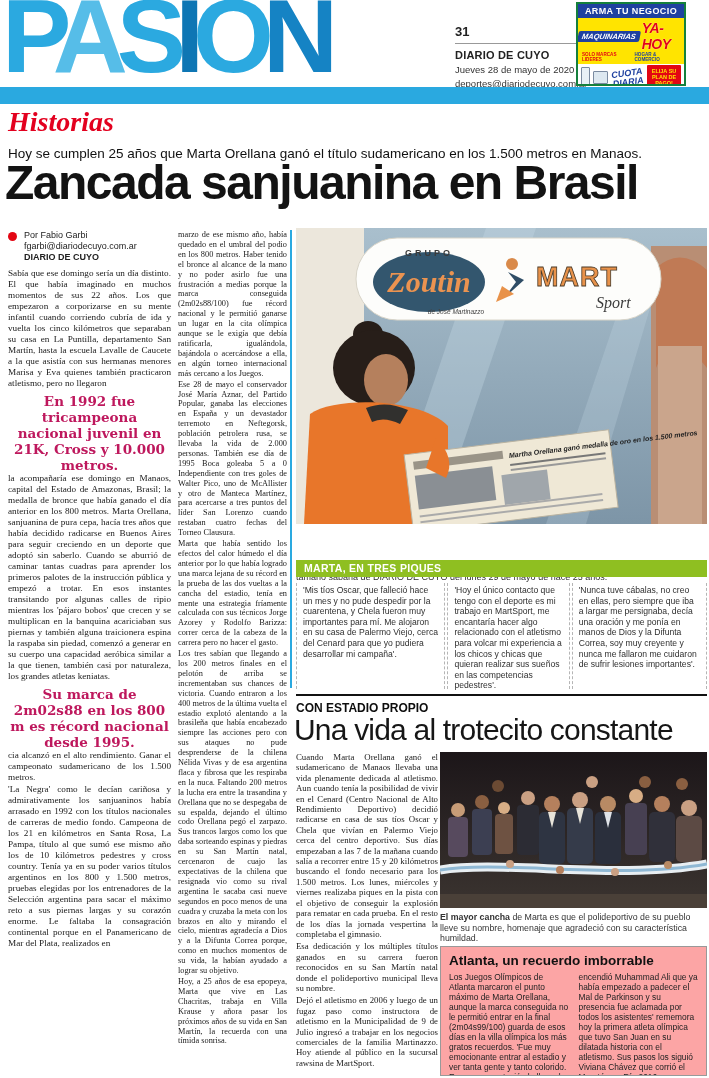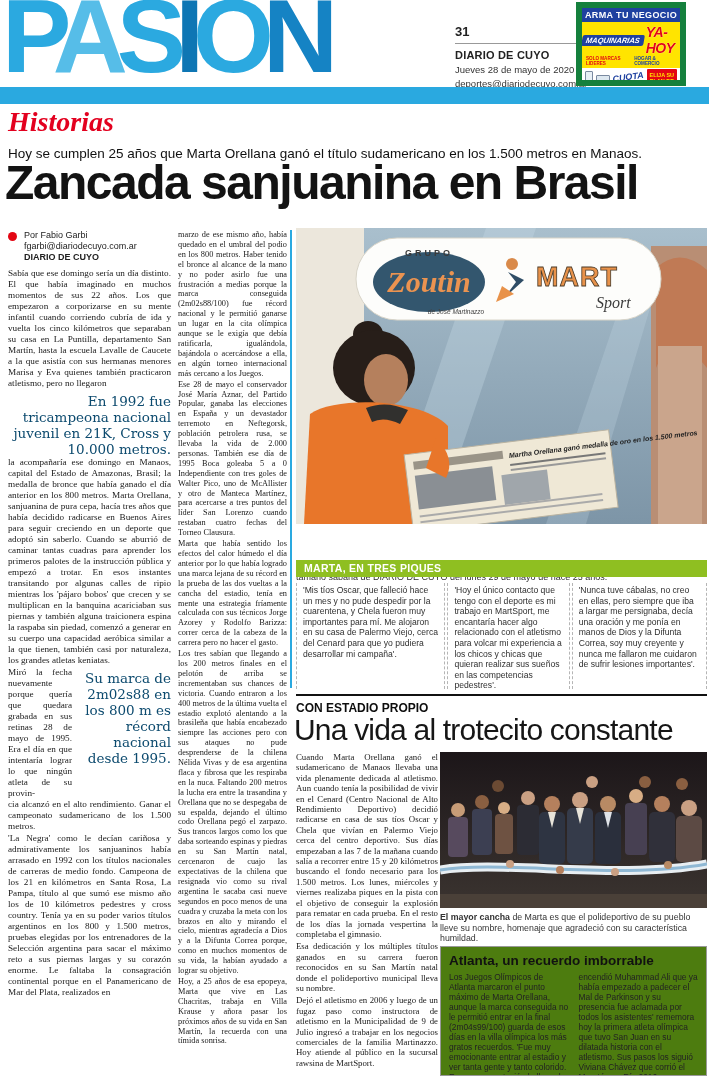--- a/index.html
+++ b/index.html
@@ -17,21 +17,21 @@
   .logo span:nth-child(5){color:#2ba9e0;}
   .logo span:nth-child(6){color:#1583c4;}
   .issue-info { position:absolute; left:455px; top:24px; width:128px; color:#222; }
   .issue-info .pnum { font-size:13px; font-weight:bold; }
   .issue-info .hairline { border-top:1px solid #999; margin:4px 0 5px; }
   .issue-info .pname { font-size:11px; font-weight:bold; letter-spacing:.2px; }
   .issue-info .pdate, .issue-info .pmail { font-size:9.5px; margin-top:3px; color:#333; }
   .cyanbar { position:absolute; left:0; top:87px; width:709px; height:17px; background:#2aa9e0; }
 
   
-  .ad { position:absolute; left:576px; top:2px; width:110px; height:84px; border:6px solid #15803d;
+  .ad { position:absolute; left:576px; top:2px; width:110px; height:84px; border:2px solid #15803d;
         display:flex; flex-direction:column; background:#ffe400; overflow:hidden; }
   .ad-top { background:#1f41a0; color:#fff; font-weight:bold; font-size:9px; text-align:center;
             padding:2px 0; letter-spacing:.4px; }
   .ad-brand { display:flex; align-items:center; justify-content:center; gap:2px; padding:2px 0 0; }
   .ad-brand .maq { background:#1f41a0; color:#fff; font-style:italic; font-weight:bold; font-size:7.5px;
                    padding:1px 4px; transform:skewX(-10deg); border-radius:2px; }
   .ad-brand .yahoy { color:#e30613; font-weight:900; font-style:italic; font-size:14px;
                      text-shadow:0 0 1px #fff; letter-spacing:-.5px; }
   .ad-tags { display:flex; justify-content:space-between; padding:0 4px 2px; font-size:4.6px; font-weight:bold; }
   .ad-tags .t1 { color:#e30613; } .ad-tags .t2 { color:#1f41a0; }
@@ -57,22 +57,22 @@
   .byline .dot { width:9px; height:9px; border-radius:50%; background:#e30613; margin-top:2px; flex:none; }
   .byline .bl { font-size:9px; line-height:11px; color:#222; }
   .byline .bl .org { font-weight:bold; }
 
   
   .col1 { position:absolute; left:8px; top:268px; width:163px; font-family:"Liberation Serif", serif;
           font-size:9.2px; line-height:11px; text-align:justify; color:#1a1a1a; }
   .col1 p { margin-bottom:1px; }
   .wraprow { display:flex; gap:6px; }
   .wraptext { width:64px; flex:none; }
-  .pullquote { flex:1; font-family:"DejaVu Serif", serif; font-weight:normal; font-size:13.5px;
-               line-height:16px; color:#0c4a6e; text-align:right; padding-top:3px; }
+  .pullquote { flex:1; font-family:"DejaVu Serif", serif; font-weight:bold; font-size:13.5px;
+               line-height:16px; color:#be185d; text-align:center; padding-top:3px; }
   .col2 { position:absolute; left:178px; top:230px; width:109px; font-family:"Liberation Serif", serif;
           font-size:8.3px; line-height:9.9px; text-align:justify; color:#1a1a1a; }
   .col2 p { margin-bottom:1px; }
   .vrule { position:absolute; left:290px; top:230px; width:2px; height:458px; background:#2aa9e0; }
 
   
   .photo1 { position:absolute; left:296px; top:228px; width:411px; height:296px; overflow:hidden;
             background:#cfd8de; }
   .caption { color:#333; font-size:9px; line-height:11px; }
   .cap1 { position:absolute; left:296px; top:530px; width:411px;margin-top:31px; }
@@ -93,21 +93,21 @@
   .headline2 { position:absolute; left:294px; top:713px; width:414px; font-size:30px; font-weight:400;
                letter-spacing:-.8px; color:#161616; white-space:nowrap; }
   .ebody { position:absolute; left:296px; top:752px; width:142px; height:326px; overflow:hidden;
            font-family:"Liberation Serif", serif; font-size:8.8px; line-height:10.4px;
            text-align:justify; color:#1a1a1a; }
   .ebody p { margin-bottom:2px; }
   .photo2 { position:absolute; left:440px; top:752px; width:267px; height:156px; overflow:hidden;
             background:#241d1e; }
   .cap2 { position:absolute; left:440px; top:912px; width:267px; font-size:8.8px; line-height:10.5px; }
   .atlanta { position:absolute; left:440px; top:946px; width:267px; height:130px; border:1.5px solid #999;
-             padding:6px 8px; overflow:hidden; background:#4d7c0f; }
+             padding:6px 8px; overflow:hidden; background:#fca5a5; }
   .atlanta .at-title { font-size:13.5px; font-weight:bold; color:#111; margin-bottom:4px; }
   .atlanta .at-body { column-count:2; column-gap:10px; font-size:8.4px; line-height:10px; color:#222; }
 </style>
 </head>
 <body>
 
 <div class="page">
 
   <div class="logo">
     <span>P</span><span>A</span><span>S</span><span>I</span><span>O</span><span>N</span>
@@ -160,21 +160,20 @@
     </div>
   </div>
 
   <div class="col1">
     <p>Sabía que ese domingo sería un día distinto. El que había imaginado en muchos momentos de sus 22 años. Los que empezaron a corporizarse en su mente infantil cuando corriendo cubría de ida y vuelta los cinco kilómetros que separaban su casa en La Puntilla, departamento San Martín, hasta la escuela Lavalle de Caucete a la que asistía con sus hermanas menores Marisa y Eva quienes también practicaron atletismo, pero no llegaron</p>
     <div class="wraprow">
       <div class="pullquote">En 1992 fue tricampeona nacional juvenil en 21K, Cross y 10.000 metros.</div>
     </div>
     <p>la acompañaría ese domingo en Manaos, capital del Estado de Amazonas, Brasil; la medalla de bronce que había ganado el día anterior en los 800 metros. Marta Orellana, sanjuanina de pura cepa, hacía tres años que había decidido radicarse en Buenos Aires para seguir creciendo en un deporte que adoptó sin saberlo. Cuando se aburrió de caminar tantas cuadras para aprender los primeros palotes de la instrucción pública y empezó a trotar. En esos instantes transitando por algunas calles de ripio mientras los 'pájaro bobos' que crecen y se multiplican en la banquina acariciaban sus piernas y también alguna traicionera espina la raspaba sin piedad, comenzó a generar en su cuerpo una capacidad aeróbica similar a la que tienen, también casi por naturaleza, los grandes atletas keniatas.</p>
     <div class="wraprow">
-      <div class="wraptext">Miró la fecha nuevamente porque quería que quedara grabada en sus retinas 28 de mayo de 1995. Era el día en que intentaría lograr lo que ningún atleta de su provin-</div>
       <div class="pullquote">Su marca de 2m02s88 en los 800 m es récord nacional desde 1995.</div>
     </div>
     <p>cia alcanzó en el alto rendimiento. Ganar el campeonato sudamericano de los 1.500 metros.</p>
     <p>'La Negra' como le decían cariñosa y admirativamente los sanjuaninos había arrasado en 1992 con los títulos nacionales de carreras de medio fondo. Campeona de los 21 en kilómetros en Santa Rosa, La Pampa, título al que sumó ese mismo año los de 10 kilómetros pedestres y cross country. Tenía ya en su poder varios títulos argentinos en los 800 y 1.500 metros, pruebas elegidas por los entrenadores de la Selección argentina para sacar el máximo reto a sus piernas largas y su corazón enorme. Le faltaba la consagración continental porque en el Panamericano de Mar del Plata, realizados en</p>
   </div>
 
   <div class="col2">
     <p>marzo de ese mismo año, había quedado en el umbral del podio en los 800 metros. Haber tenido el bronce al alcance de la mano y no poder asirlo fue una frustración a medias porque la marca conseguida (2m02s88/100) fue récord nacional y le permitió ganarse un lugar en la cita olímpica aunque se le exigía que debía ratificarla, igualándola, bajándola o acercándose a ella, en algún torneo internacional más cercano a los Juegos.</p>
     <p>Ese 28 de mayo el conservador José María Aznar, del Partido Popular, ganaba las elecciones en España y un devastador terremoto en Neftegorsk, población petrolera rusa, se llevaba la vida de 2.000 personas. También ese día de 1995 Boca goleaba 5 a 0 Independiente con tres goles de Walter Pico, uno de McAllister y otro de Manteca Martínez, para acercarse a tres puntos del líder San Lorenzo cuando restaban cuatro fechas del Torneo Clausura.</p>
     <p>Marta que había sentido los efectos del calor húmedo el día anterior por lo que había logrado una marca lejana de su récord en la prueba de las dos vueltas a la cancha del estadio, tenía en mente una estrategia fríamente calculada con sus técnicos Jorge Azorey y Rodolfo Barizza: correr cerca de la cabeza de la carrera pero no hacer el gasto.</p>

